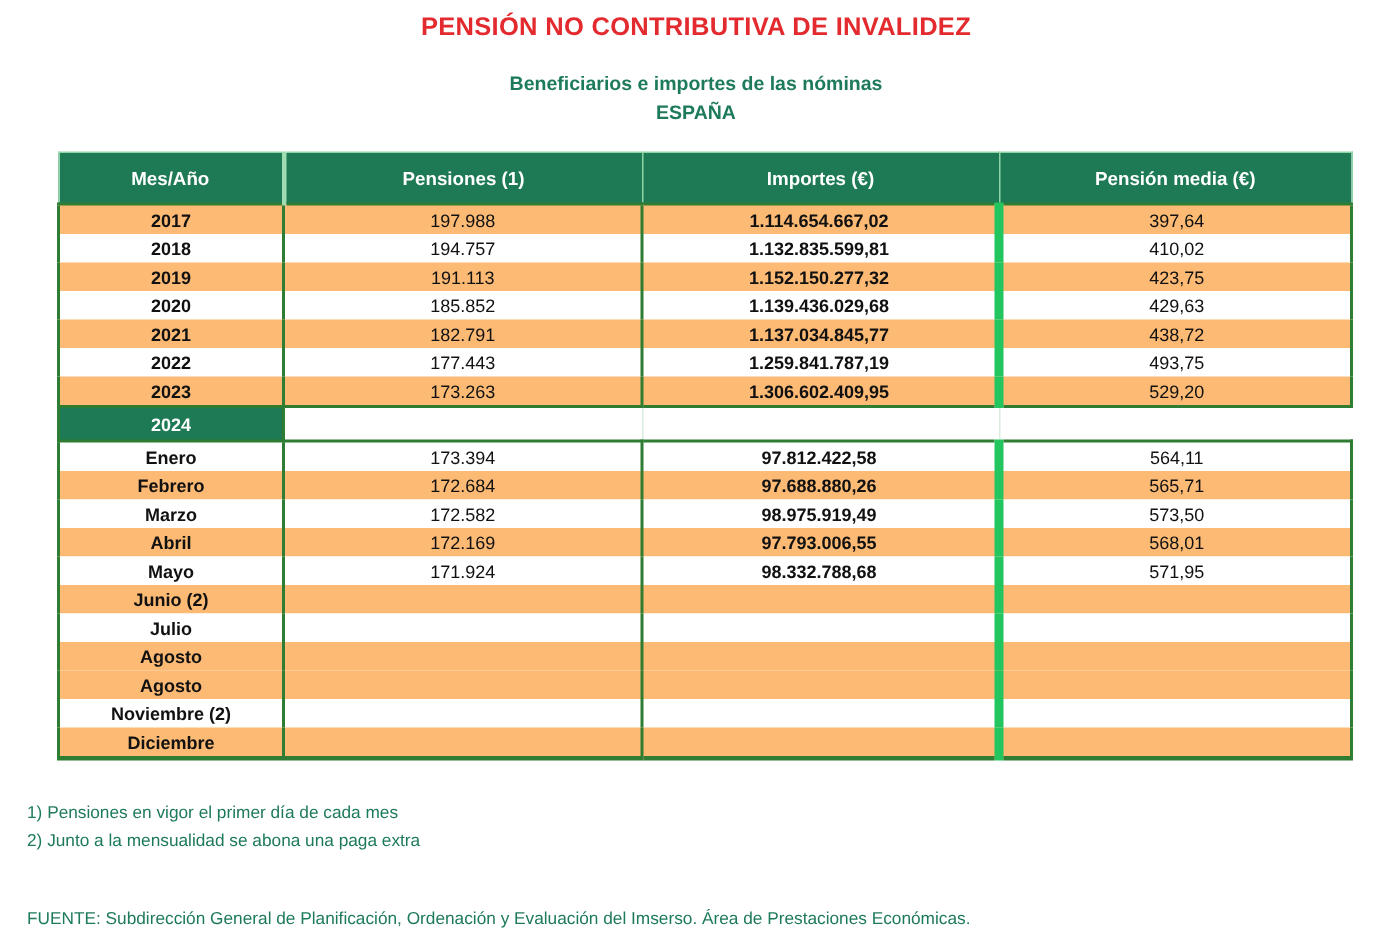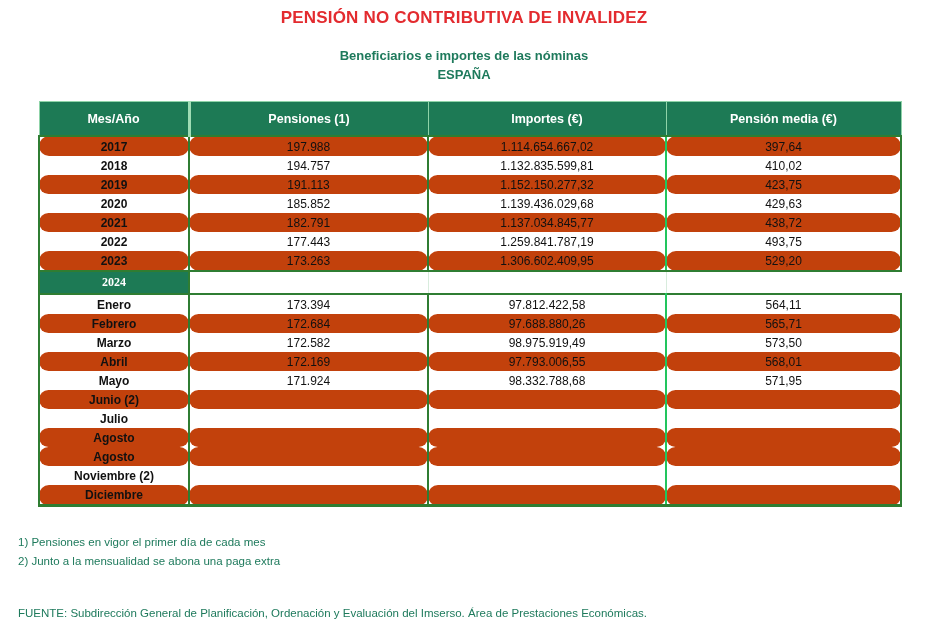--- a/index.html
+++ b/index.html
@@ -91,41 +91,40 @@
     color: #111111;
     vertical-align: middle;
     text-align: center;
     border: none;
   }
   tbody td.mes {
     font-weight: bold;
     text-align: center;
     border-right: 2px solid #2f7d32;
   }
-  tbody tr.band td { background: #c2410c; border-radius: 10px; }
+  tbody tr.band td { background: #fdba74; }
   tbody tr.plain td { background: #ffffff; }
 
   
   tbody td.col-pens { border-right: 2px solid #2f7d32; }
-  tbody td.col-imp  { border-right: 2px solid #22c55e; }
+  tbody td.col-imp  { border-right: 6px solid #22c55e; font-weight: bold; }
 
   
   tbody tr.first-data td { border-top: 2px solid #2f7d32; }
   tbody tr.last-year td  { border-bottom: 2px solid #2f7d32; }
 
   tbody td.edge-left  { border-left: 2px solid #2f7d32; }
   tbody td.edge-right { border-right: 2px solid #2f7d32; }
 
   
   tr.year-sep td {
     background: #ffffff;
     height: 21px;
     border-top: none;
     border-bottom: none;
-    font-family: Liberation Serif, serif;
   }
   tr.year-sep td.mes {
     background: #1d7a55;
     color: #ffffff;
     font-weight: bold;
     border: 2px solid #2f7d32;
     text-align: center;
   }
   tr.year-sep td.blankcell {
     border-right: 1px solid #d8ecdd;

